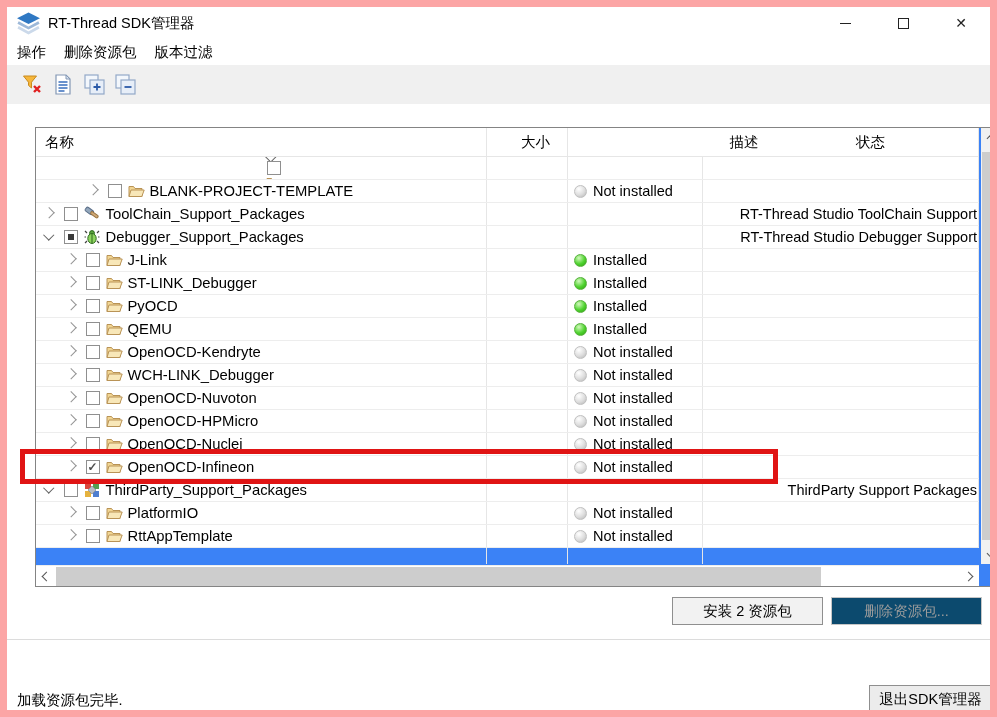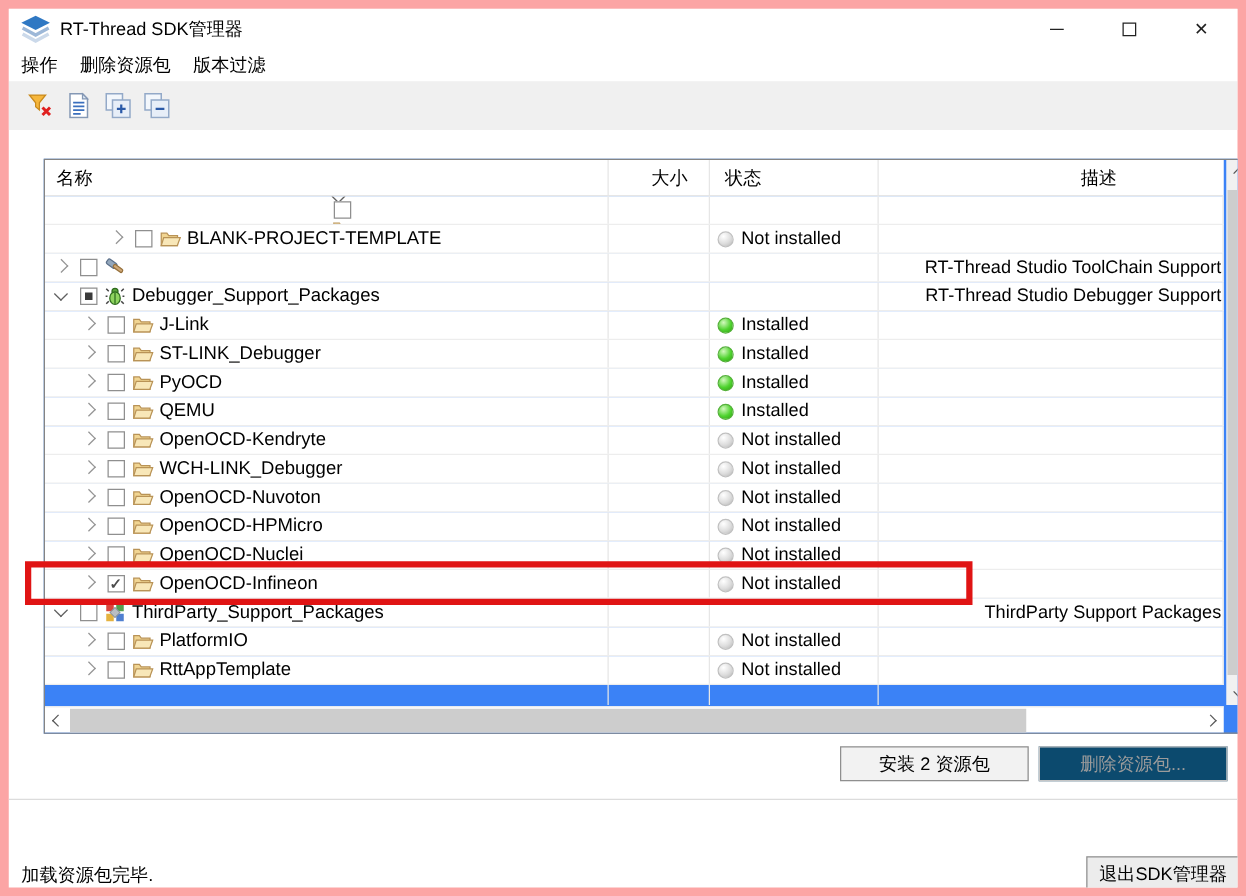--- a/index.html
+++ b/index.html
@@ -135,22 +135,22 @@
         <rect x="6" y="6" width="14" height="14" fill="#e7eef8" stroke="#93a9c8" stroke-width="1.2"></rect>
         <path d="M9.5 13 h7" stroke="#2b5aa8" stroke-width="1.8"></path>
       </svg>
     </div>
   </div>
 
   <div class="table">
     <div class="thead">
       <div class="th col-name">名称</div>
       <div class="th col-size">大小</div>
+      <div class="th col-desc">描述</div>
       <div class="th col-status">状态</div>
-      <div class="th col-desc">描述</div>
     </div>
     <div class="rows">
         <div class="trow">
           <div class="td col-name" style="padding-left: 31px; flex-direction: column;">
             <span class="chev expanded" style="margin-right: 11px;"></span>
             <span class="cbox unchecked" style="margin-right: 6px;"></span>
             <span class="row-icon" style="margin-right: 5px;">
               <svg width="17" height="14" viewBox="0 0 17 14">
                 <path d="M1 2.5 L5.5 2.5 L7 4.5 L14 4.5 L14 12.5 L1 12.5 Z" fill="#f1d592" stroke="#b99356" stroke-width="1"></path>
                 <path d="M3 6 L16.2 6 L13.8 12.5 L1 12.5 Z" fill="#f8e7b8" stroke="#b99356" stroke-width="1"></path>
@@ -184,20 +184,21 @@
         <div class="trow">
           <div class="td col-name" style="padding-left: 9px;">
             <span class="chev collapsed" style="margin-right: 11px;"></span>
             <span class="cbox unchecked" style="margin-right: 6px;"></span>
             <span class="row-icon" style="margin-right: 5px;">
               <svg width="16" height="16" viewBox="0 0 16 16">
                 <rect x="1" y="2.5" width="8.5" height="4.5" rx="1.5" fill="#93a7bc" stroke="#5c708a" transform="rotate(36 5 5)"></rect>
                 <rect x="6.5" y="7" width="8.5" height="2.8" rx="1.2" fill="#cfa877" stroke="#96713d" transform="rotate(36 10 8)"></rect>
               </svg>
             </span>
+            <span class="name-label">ToolChain_Support_Packages</span>
           </div>
           <div class="td col-size"></div>
           <div class="td col-status" style="padding-left: 6px;"></div>
           <div class="td col-desc">RT-Thread Studio ToolChain Support</div>
         </div>
         <div class="trow">
           <div class="td col-name" style="padding-left: 9px;">
             <span class="chev expanded" style="margin-right: 11px;"></span>
             <span class="cbox partial" style="margin-right: 6px;"></span>
             <span class="row-icon" style="margin-right: 5px;">

